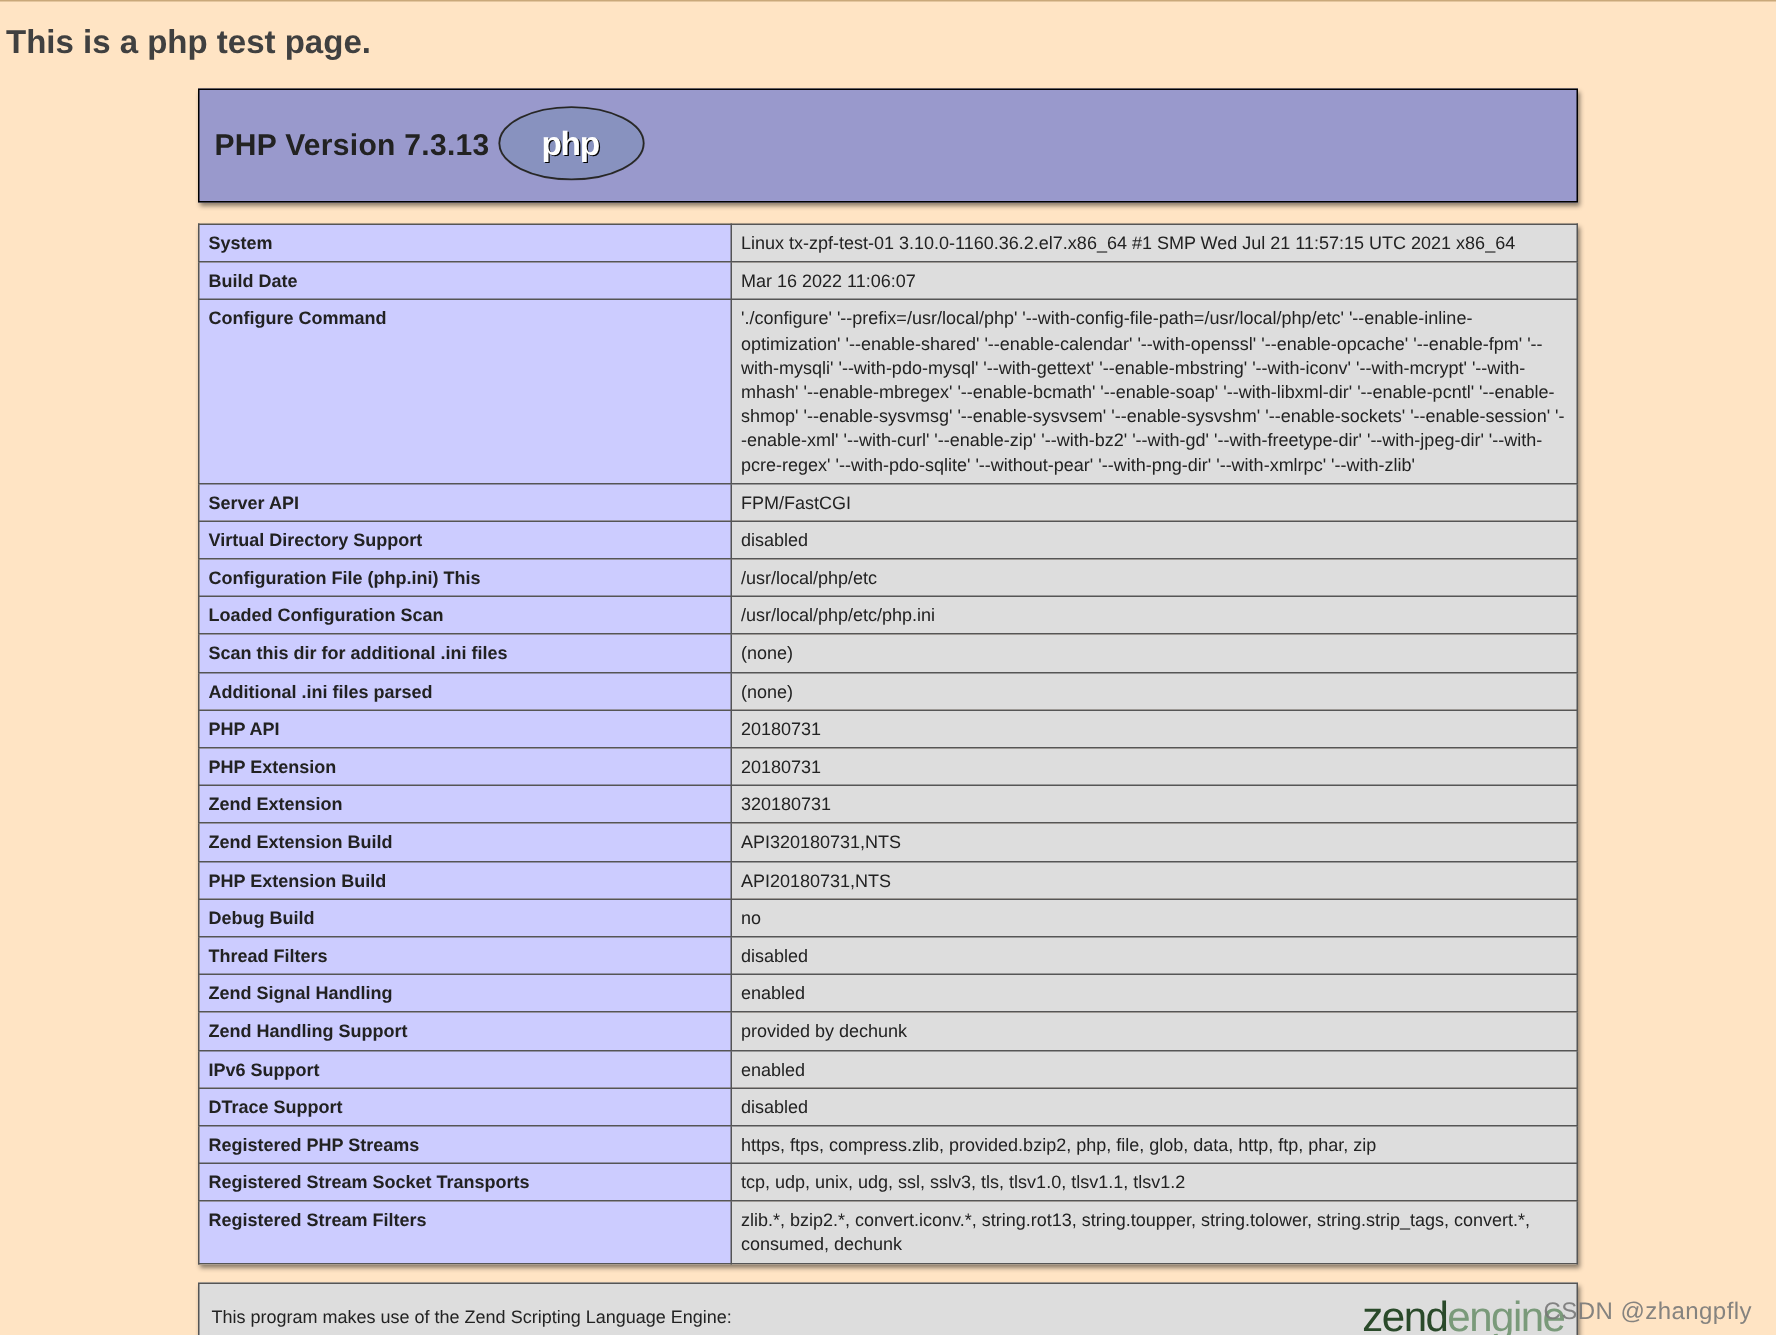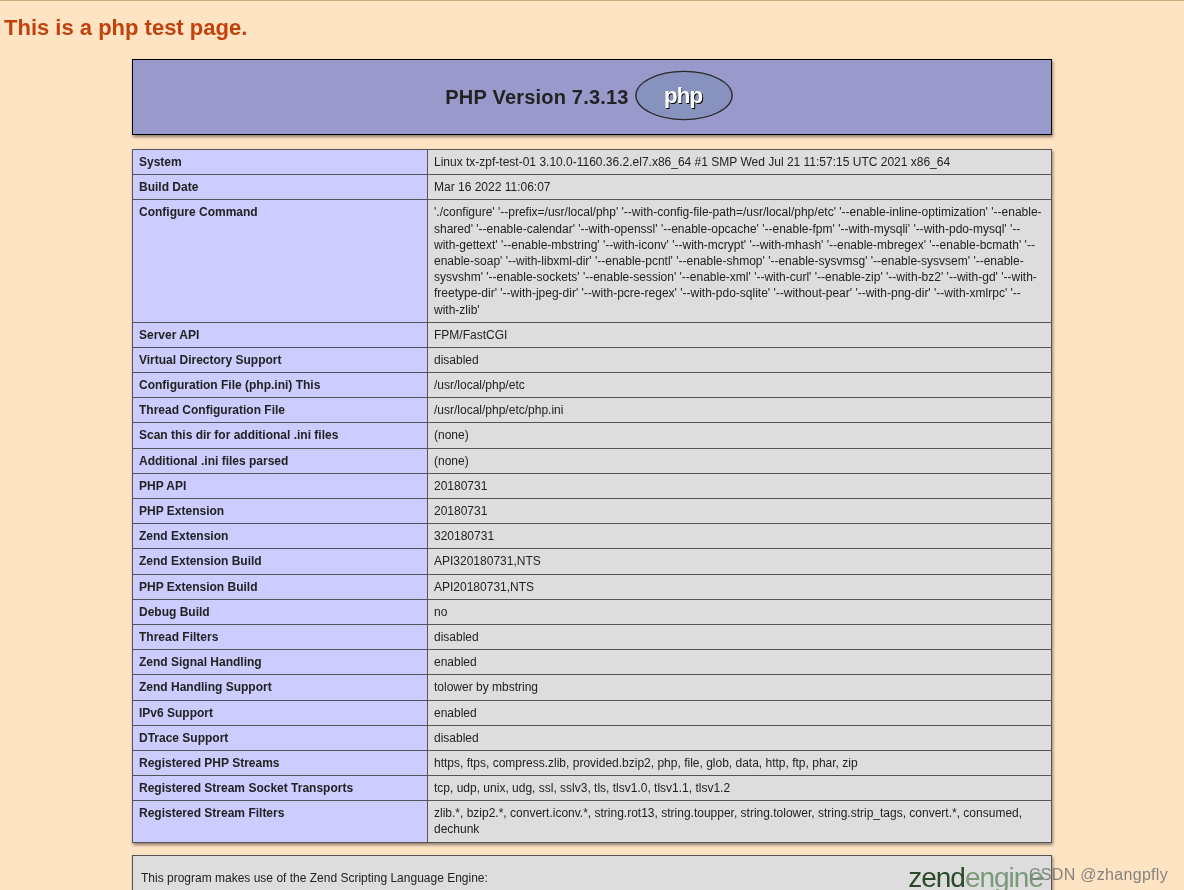--- a/index.html
+++ b/index.html
@@ -19,33 +19,33 @@
     }
     .top-rule {
       border-top: 1px solid #c9a87a;
       height: 1px;
       margin: 0;
     }
     .page-heading {
       font-size: 22px;
       font-weight: 700;
       padding: 14px 4px 18px 4px;
-      color: #c2410c;
+      color: #404040;
     }
     .center-wrap {
       width: 920px;
       margin: 0 auto;
     }
     .version-header {
       background: #9999cc;
       border: 1px solid #000;
       padding: 8px 10px;
       display: flex;
       align-items: center;
-      justify-content: center;
+      justify-content: flex-start;
       box-shadow: 1px 2px 3px rgba(0,0,0,0.45);
       margin-bottom: 14px;
     }
     .version-header h1 {
       font-size: 20px;
       font-weight: 700;
       color: #222;
       letter-spacing: 0.2px;
     }
     .php-logo {
@@ -62,21 +62,21 @@
     table.info td {
       border: 1px solid #555;
       padding: 4px 6px;
       font-size: 12px;
       vertical-align: top;
       line-height: 1.35;
     }
     table.info td.e {
       background: #ccccff;
       font-weight: 700;
-      width: 295px;
+      width: 355px;
     }
     table.info td.v {
       background: #ddd;
     }
     .footer-box {
       border: 1px solid #555;
       background: #ddd;
       box-shadow: 1px 2px 3px rgba(0,0,0,0.45);
       display: flex;
       align-items: center;
@@ -153,21 +153,21 @@
         </tr>
         <tr>
           <td class="e">Virtual Directory Support</td>
           <td class="v">disabled</td>
         </tr>
         <tr>
           <td class="e">Configuration File (php.ini) This</td>
           <td class="v">/usr/local/php/etc</td>
         </tr>
         <tr>
-          <td class="e">Thread Configuration File</td>
+          <td class="e">Loaded Configuration Scan</td>
           <td class="v">/usr/local/php/etc/php.ini</td>
         </tr>
         <tr>
           <td class="e">Scan this dir for additional .ini files</td>
           <td class="v">(none)</td>
         </tr>
         <tr>
           <td class="e">Additional .ini files parsed</td>
           <td class="v">(none)</td>
         </tr>
@@ -198,21 +198,21 @@
         <tr>
           <td class="e">Thread Filters</td>
           <td class="v">disabled</td>
         </tr>
         <tr>
           <td class="e">Zend Signal Handling</td>
           <td class="v">enabled</td>
         </tr>
         <tr>
           <td class="e">Zend Handling Support</td>
-          <td class="v">tolower by mbstring</td>
+          <td class="v">provided by dechunk</td>
         </tr>
         <tr>
           <td class="e">IPv6 Support</td>
           <td class="v">enabled</td>
         </tr>
         <tr>
           <td class="e">DTrace Support</td>
           <td class="v">disabled</td>
         </tr>
         <tr>

